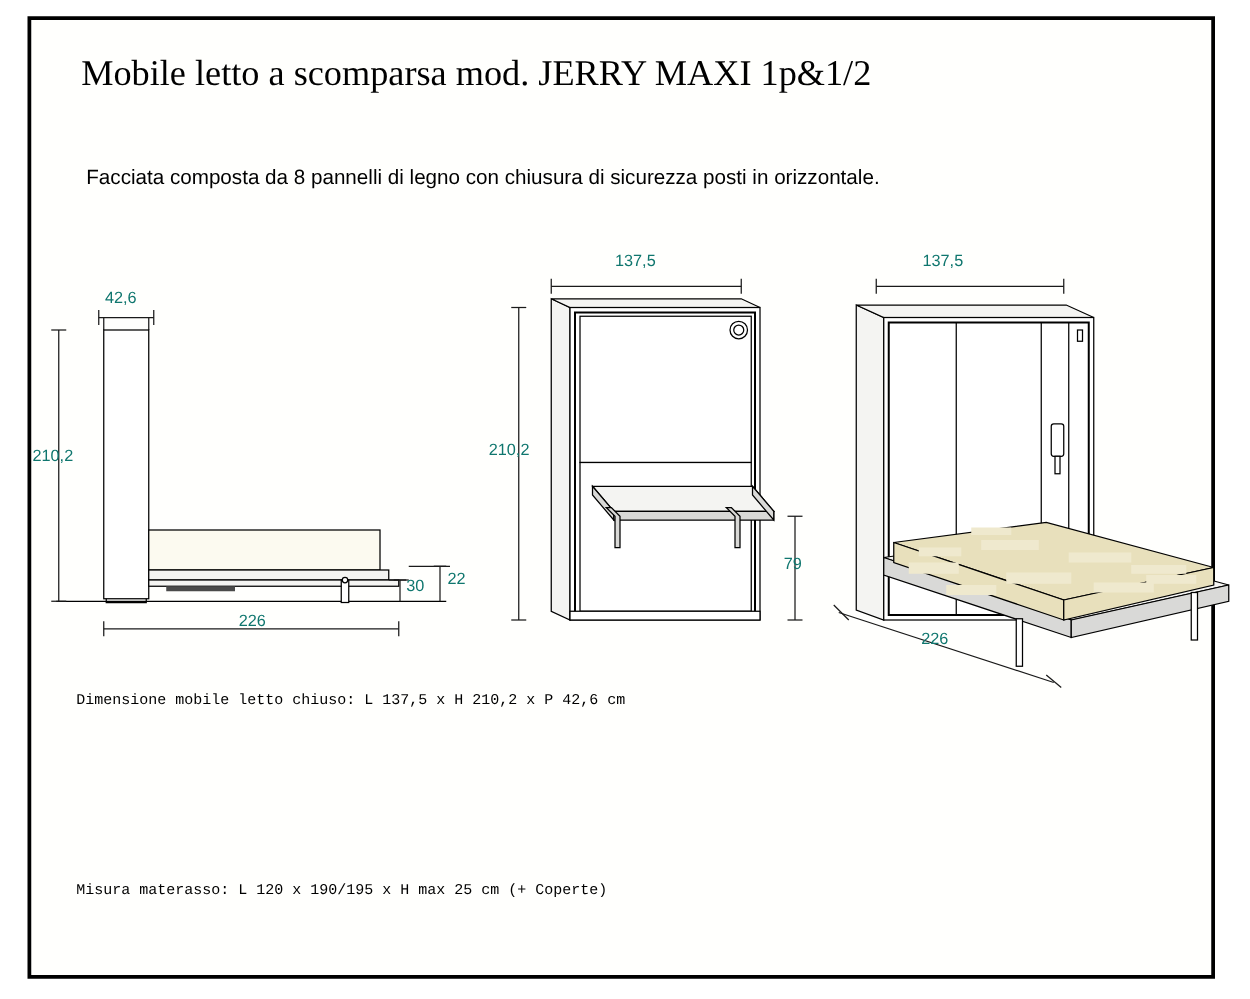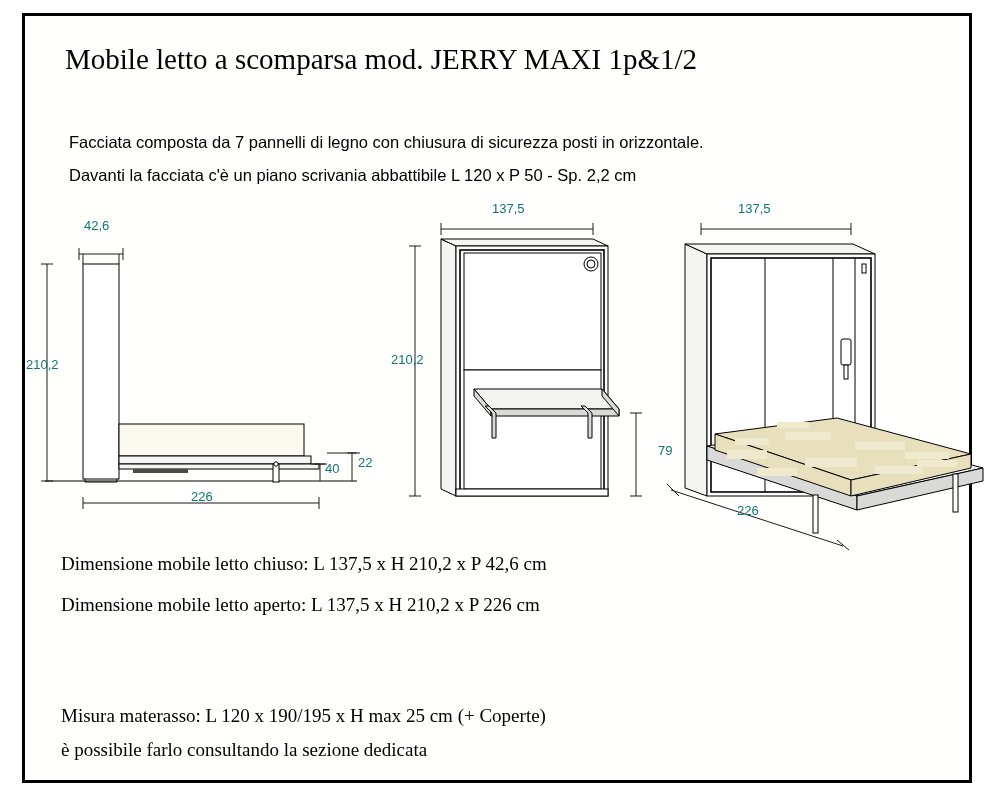--- a/index.html
+++ b/index.html
@@ -50,22 +50,22 @@
     font-family: "Liberation Sans", sans-serif;
     white-space: nowrap;
   }
   #desc0 { top: 83px; }
   #desc1 { top: 117px; }
   #desc2 { top: 150px; }
 
   .spec {
     position: absolute;
     left: 36px;
-    font-size: 19px;
-    font-family: Liberation Serif, serif;
+    font-size: 12px;
+    font-family: Liberation Mono, monospace;
     white-space: nowrap;
   }
   #spec0 { top: 537px; }
   #spec1 { top: 578px; }
   #spec2 { top: 619px; }
   #spec3 { top: 689px; }
   #spec4 { top: 693px; }
   #spec5 { top: 723px; }
 
   
@@ -94,22 +94,21 @@
 </style>
 </head>
 <body>
 
 <div id="page">
 
   <div id="frame">
 
     <div id="title">Mobile letto a scomparsa mod. JERRY MAXI 1p&amp;1/2</div>
 
-    <div class="desc" id="desc1">Facciata composta da 7 pannelli di legno con chiusura di sicurezza posti in orizzontale.</div>
-    <div class="desc" id="desc2">Davanti la facciata c'è un piano scrivania abbattibile L 120 x P 50 - Sp. 2,2 cm</div>
+    <div class="desc" id="desc1">Facciata composta da 8 pannelli di legno con chiusura di sicurezza posti in orizzontale.</div>
 
     <div class="drawing" id="dwg-side" style="left:2px; top:190px; width:360px; height:320px;">
 
       <svg width="360" height="320" viewBox="0 0 360 320">
 
         <line class="ln" x1="18" y1="275" x2="330" y2="275"></line>
 
         <g>
           <line class="dimln" x1="52" y1="48" x2="96" y2="48"></line>
           <line class="dimln" x1="52" y1="42" x2="52" y2="54"></line>
@@ -152,27 +151,27 @@
         <line class="dimln" x1="284" y1="258" x2="300" y2="258"></line>
         <line class="dimln" x1="300" y1="247" x2="333" y2="247"></line>
 
         <g>
           <line class="dimln" x1="56" y1="297" x2="292" y2="297"></line>
           <line class="dimln" x1="56" y1="291" x2="56" y2="303"></line>
           <line class="dimln" x1="292" y1="291" x2="292" y2="303"></line>
         </g>
       </svg>
 
-      <div class="dim-label" style="left:57px; top:12px;">42,6</div>
+      <div class="dim-label" style="left:57px; top:24px;">42,6</div>
 
       <div class="dim-label" style="left:-1px; top:151px;">210,2</div>
 
       <div class="dim-label" style="left:164px; top:283px;">226</div>
 
-      <div class="dim-label" style="left:298px; top:255px;">40</div>
+      <div class="dim-label" style="left:298px; top:255px;">30</div>
 
       <div class="dim-label" style="left:331px; top:249px;">22</div>
     </div>
 
     <div class="drawing" id="dwg-front" style="left:368px; top:190px; width:280px; height:320px;">
 
       <svg width="280" height="320" viewBox="0 0 280 320">
 
         <g>
           <line class="dimln" x1="48" y1="23" x2="200" y2="23"></line>
@@ -213,21 +212,21 @@
           <line class="dimln" x1="237" y1="290" x2="249" y2="290"></line>
         </g>
 
         <rect class="fill-white" x="63" y="283" width="152" height="7"></rect>
       </svg>
 
       <div class="dim-label" style="left:99px; top:-5px;">137,5</div>
 
       <div class="dim-label" style="left:-2px; top:146px;">210,2</div>
 
-      <div class="dim-label" style="left:265px; top:237px;">79</div>
+      <div class="dim-label" style="left:234px; top:237px;">79</div>
     </div>
 
     <div class="drawing" id="dwg-persp" style="left:640px; top:190px; width:330px; height:340px;">
 
       <svg width="330" height="340" viewBox="0 0 330 340">
 
         <g>
           <line class="dimln" x1="36" y1="23" x2="186" y2="23"></line>
           <line class="dimln" x1="36" y1="17" x2="36" y2="29"></line>
           <line class="dimln" x1="186" y1="17" x2="186" y2="29"></line>
@@ -281,18 +280,16 @@
           <line class="dimln" x1="172" y1="334" x2="184" y2="344"></line>
         </g>
       </svg>
 
       <div class="dim-label" style="left:73px; top:-5px;">137,5</div>
 
       <div class="dim-label" style="left:72px; top:297px;">226</div>
     </div>
 
     <div class="spec" id="spec0">Dimensione mobile letto chiuso: L 137,5  x H 210,2 x P 42,6 cm</div>
-    <div class="spec" id="spec1">Dimensione mobile letto aperto: L 137,5  x H 210,2 x P 226 cm</div>
     <div class="spec" id="spec3">Misura materasso: L 120 x 190/195 x H max 25 cm (+ Coperte)</div>
-    <div class="spec" id="spec5">è possibile farlo consultando la sezione dedicata</div>
 
   </div>
 </div>
 
 </body></html>

